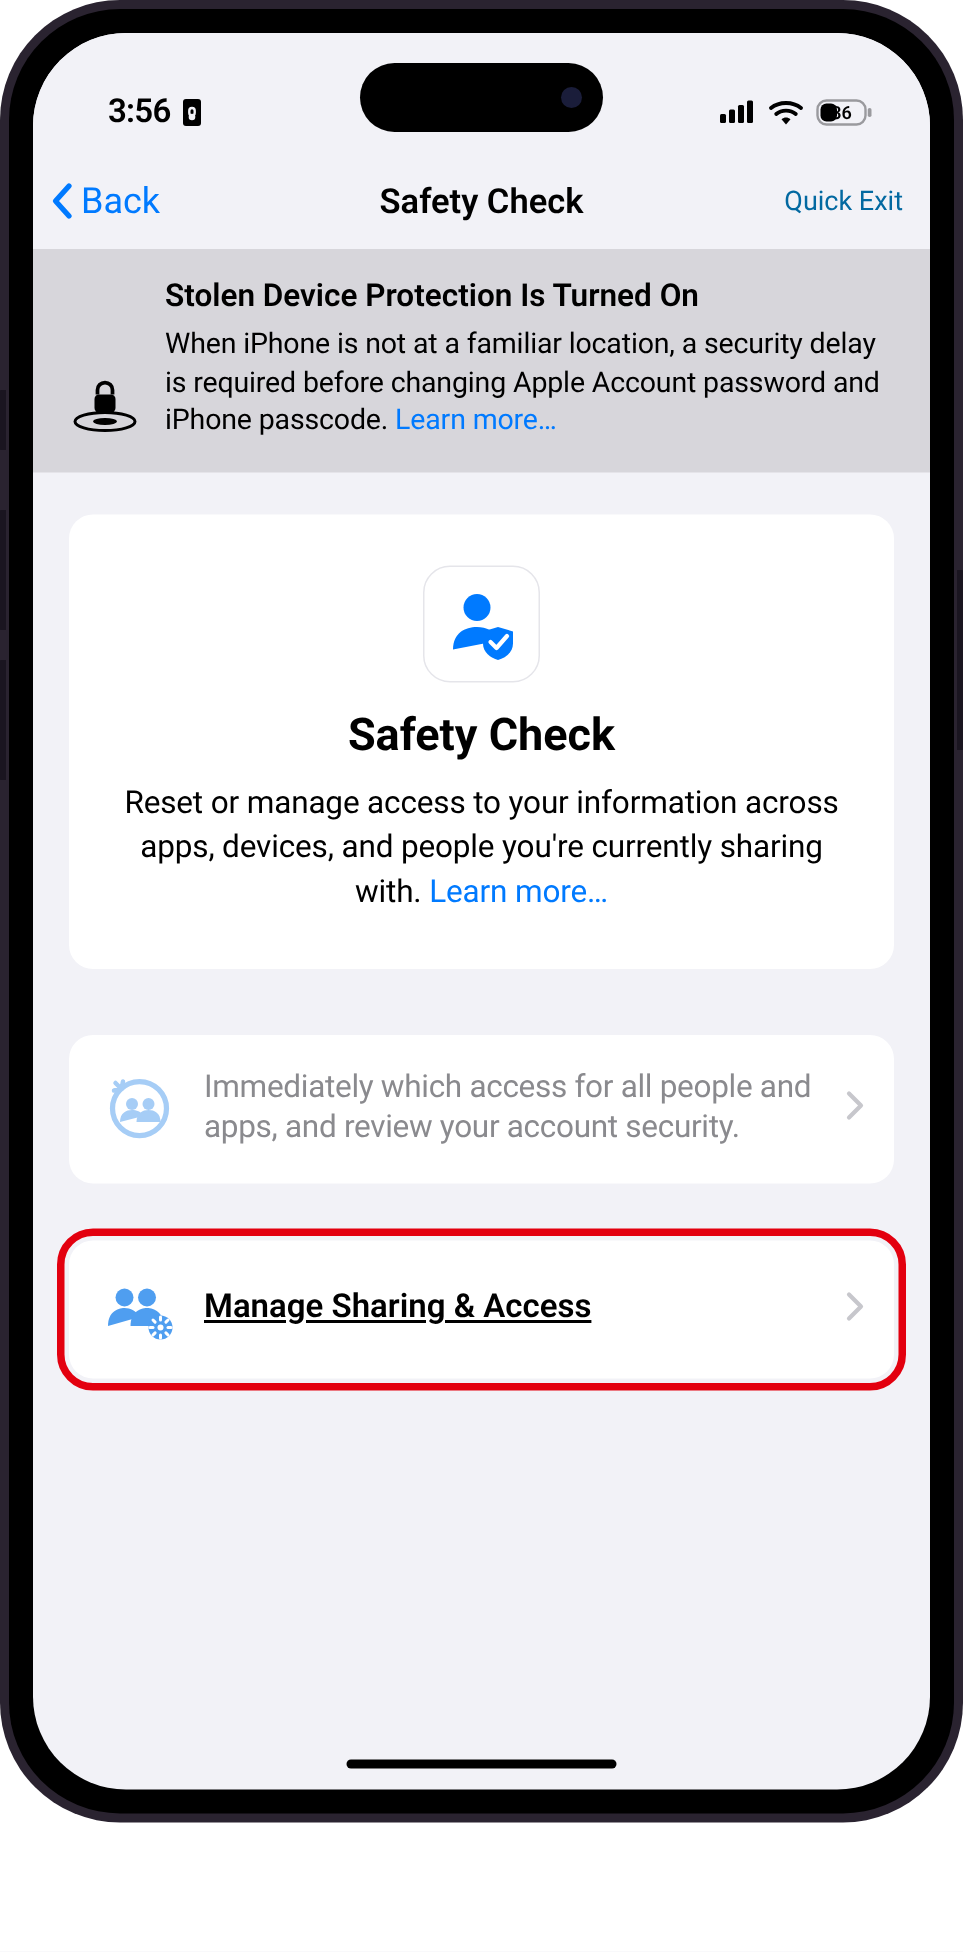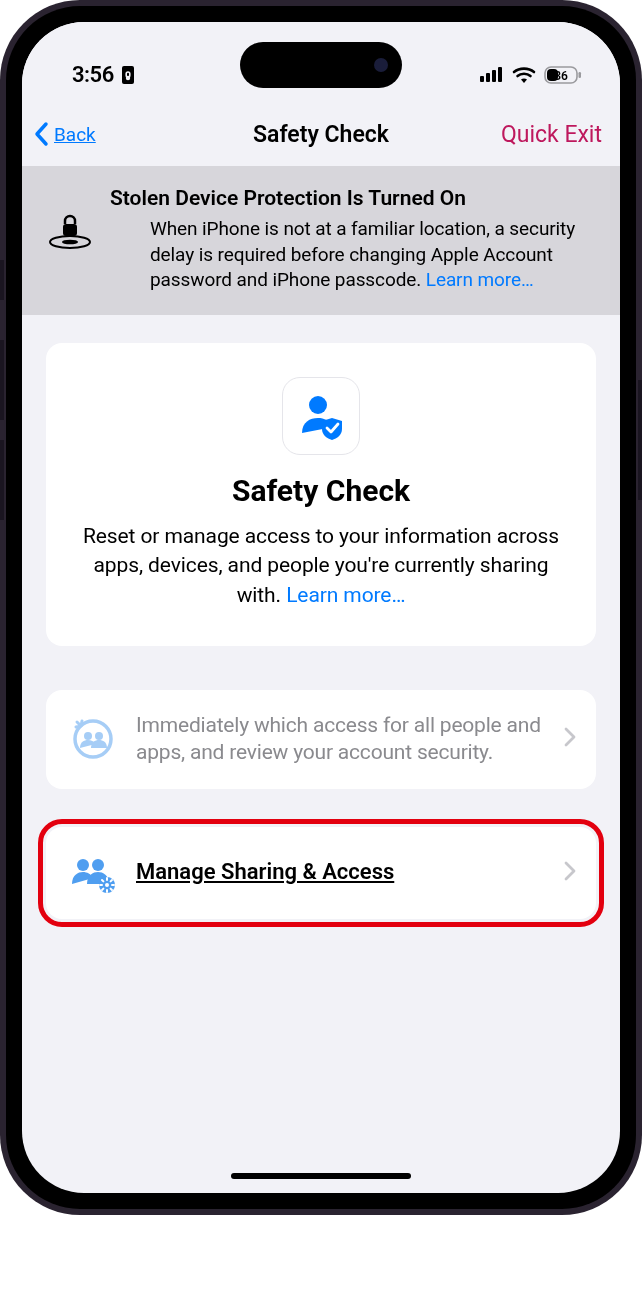--- a/index.html
+++ b/index.html
@@ -80,37 +80,36 @@
     display: flex;
     align-items: center;
     justify-content: space-between;
     padding: 0 18px 0 10px;
     background: #f2f2f7;
   }
   .nav-back {
     display: flex;
     align-items: center;
     color: #007aff;
-    font-size: 19px;
+    font-size: 24px;
     gap: 2px;
-    text-decoration: underline;
   }
   .nav-title { font-size: 23px; font-weight: 600; position: absolute; left: 0; right: 0; text-align: center; pointer-events: none;}
-  .nav-right { color: #be185d; font-size: 23px; }
+  .nav-right { color: #0369a1; font-size: 18px; }
   .banner {
     background: #d7d6db;
     padding: 20px 26px 22px 26px;
     display: flex;
     gap: 18px;
-    align-items: flex-start;
+    align-items: flex-end;
   }
   .banner-icon { margin-top: 28px; flex: 0 0 auto; }
   .banner-text { flex: 1; }
   .banner-title { font-weight: 600; font-size: 21px; margin-bottom: 6px;}
-  .banner-desc { font-size: 19px; line-height: 1.35; color: #000; letter-spacing: -0.1px; margin-left: 40px;}
+  .banner-desc { font-size: 19px; line-height: 1.35; color: #000; letter-spacing: -0.1px;}
   .banner-desc .link { color: #007aff; }
   .content { padding: 28px 24px 0 24px; }
   .hero-card {
     background: #fff;
     border-radius: 16px;
     padding: 34px 30px 36px 30px;
     text-align: center;
   }
   .hero-icon-wrap {
     width: 78px; height: 78px;

